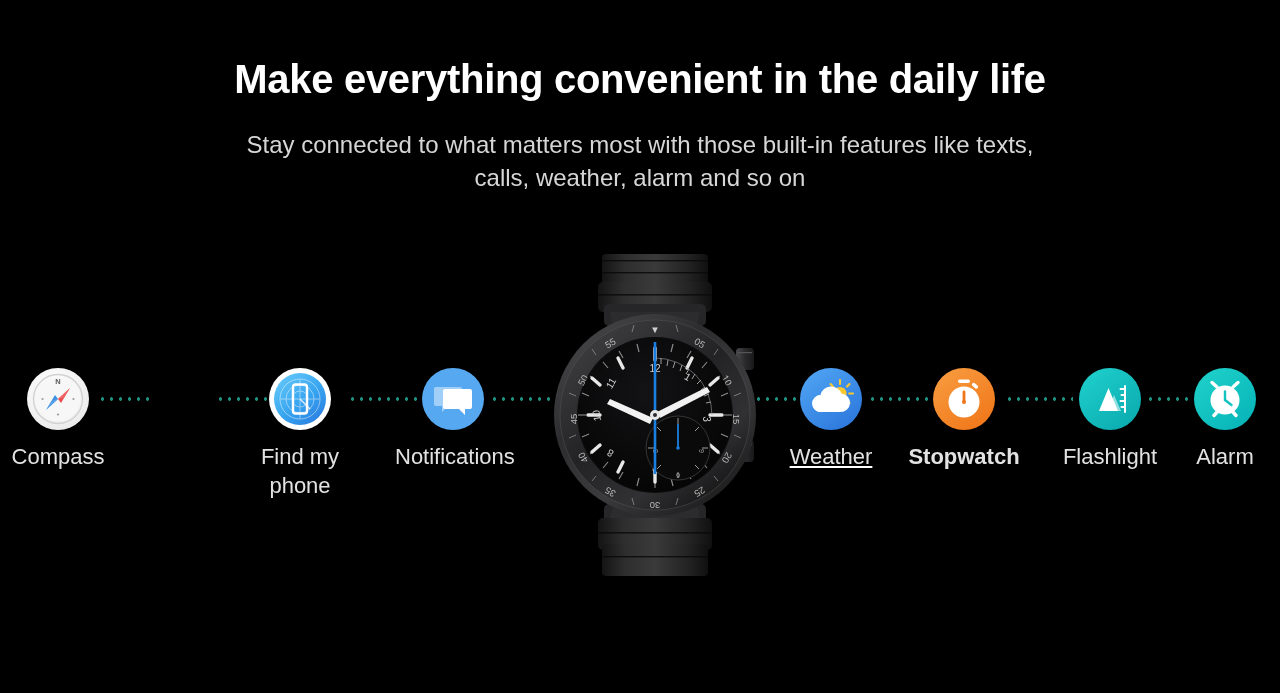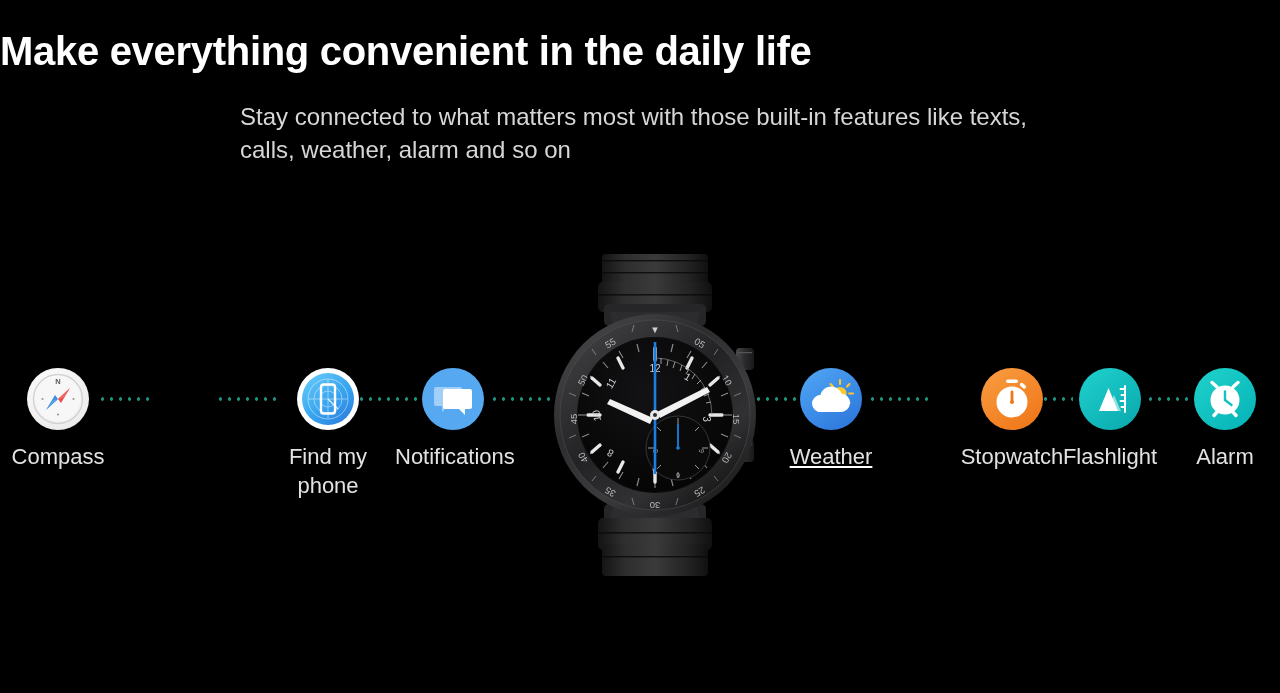--- a/index.html
+++ b/index.html
@@ -14,21 +14,22 @@
 
   body {
     font-family: "Liberation Sans", "DejaVu Sans", sans-serif;
     color: #ffffff;
     position: relative;
   }
 
   
   .hero-header {
     width: 100%;
-    padding-top: 28px;
+    padding-top: 56px;
+    text-align: center;
   }
 
   .hero-title {
     font-size: 40px;
     font-weight: 700;
     letter-spacing: -0.3px;
     color: #ffffff;
     line-height: 1.18;
   }
 
@@ -358,21 +359,21 @@
         <path d="M31 31 L43 20 L34 35 Z" fill="#ef4b4b"></path>
         <path d="M31 31 L19 42 L28 27 Z" fill="#3f8fe0"></path>
         <path d="M31 31 L43 20 L36 30 Z" fill="#f06a6a" opacity="0.85"></path>
         <path d="M31 31 L19 42 L26 32 Z" fill="#5aa3ea" opacity="0.85"></path>
       </svg>
     </span>
     <div class="feature-label">Compass</div>
   </div>
 
 
-  <div class="feature" style="left:328px;">
+  <div class="feature" style="left:300px;">
     <span class="feature-icon">
       <svg class="ico-svg" viewBox="0 0 62 62">
         <defs>
           <linearGradient id="fmpG" x1="0.15" y1="0.1" x2="0.85" y2="0.95">
             <stop offset="0" stop-color="#5fc4f7"></stop>
             <stop offset="0.55" stop-color="#37a4f0"></stop>
             <stop offset="1" stop-color="#2b7fe0"></stop>
           </linearGradient>
         </defs>
         <circle cx="31" cy="31" r="31" fill="#ffffff"></circle>
@@ -421,21 +422,21 @@
           <line x1="30.5" y1="16" x2="33" y2="18.6"></line>
         </g>
         <circle cx="40" cy="25.5" r="6.6" fill="#fdc82e"></circle>
         <path d="M21 44 a8.5 8.5 0 0 1 -0.5 -17 a11 11 0 0 1 21 -1.5 a7.5 7.5 0 0 1 -1.5 18.5 z" fill="#ffffff"></path>
         <path d="M21 44 a8.5 8.5 0 0 1 -0.5 -17 a11 11 0 0 1 14 -3 a11 11 0 0 0 -6 20 z" fill="#ffffff"></path>
       </svg>
     </span>
     <div class="feature-label">Weather</div>
   </div>
 
-  <div class="feature" style="left:1012px;">
+  <div class="feature" style="left:964px;font-weight:bold;">
     <span class="feature-icon">
       <svg class="ico-svg" viewBox="0 0 62 62">
         <defs>
           <linearGradient id="swG" x1="0.15" y1="0.05" x2="0.85" y2="1">
             <stop offset="0" stop-color="#f89a3e"></stop>
             <stop offset="1" stop-color="#ef7618"></stop>
           </linearGradient>
         </defs>
         <circle cx="31" cy="31" r="31" fill="url(#swG)"></circle>
         <rect x="25" y="11.5" width="12" height="3.4" rx="1.7" fill="#ffffff"></rect>

